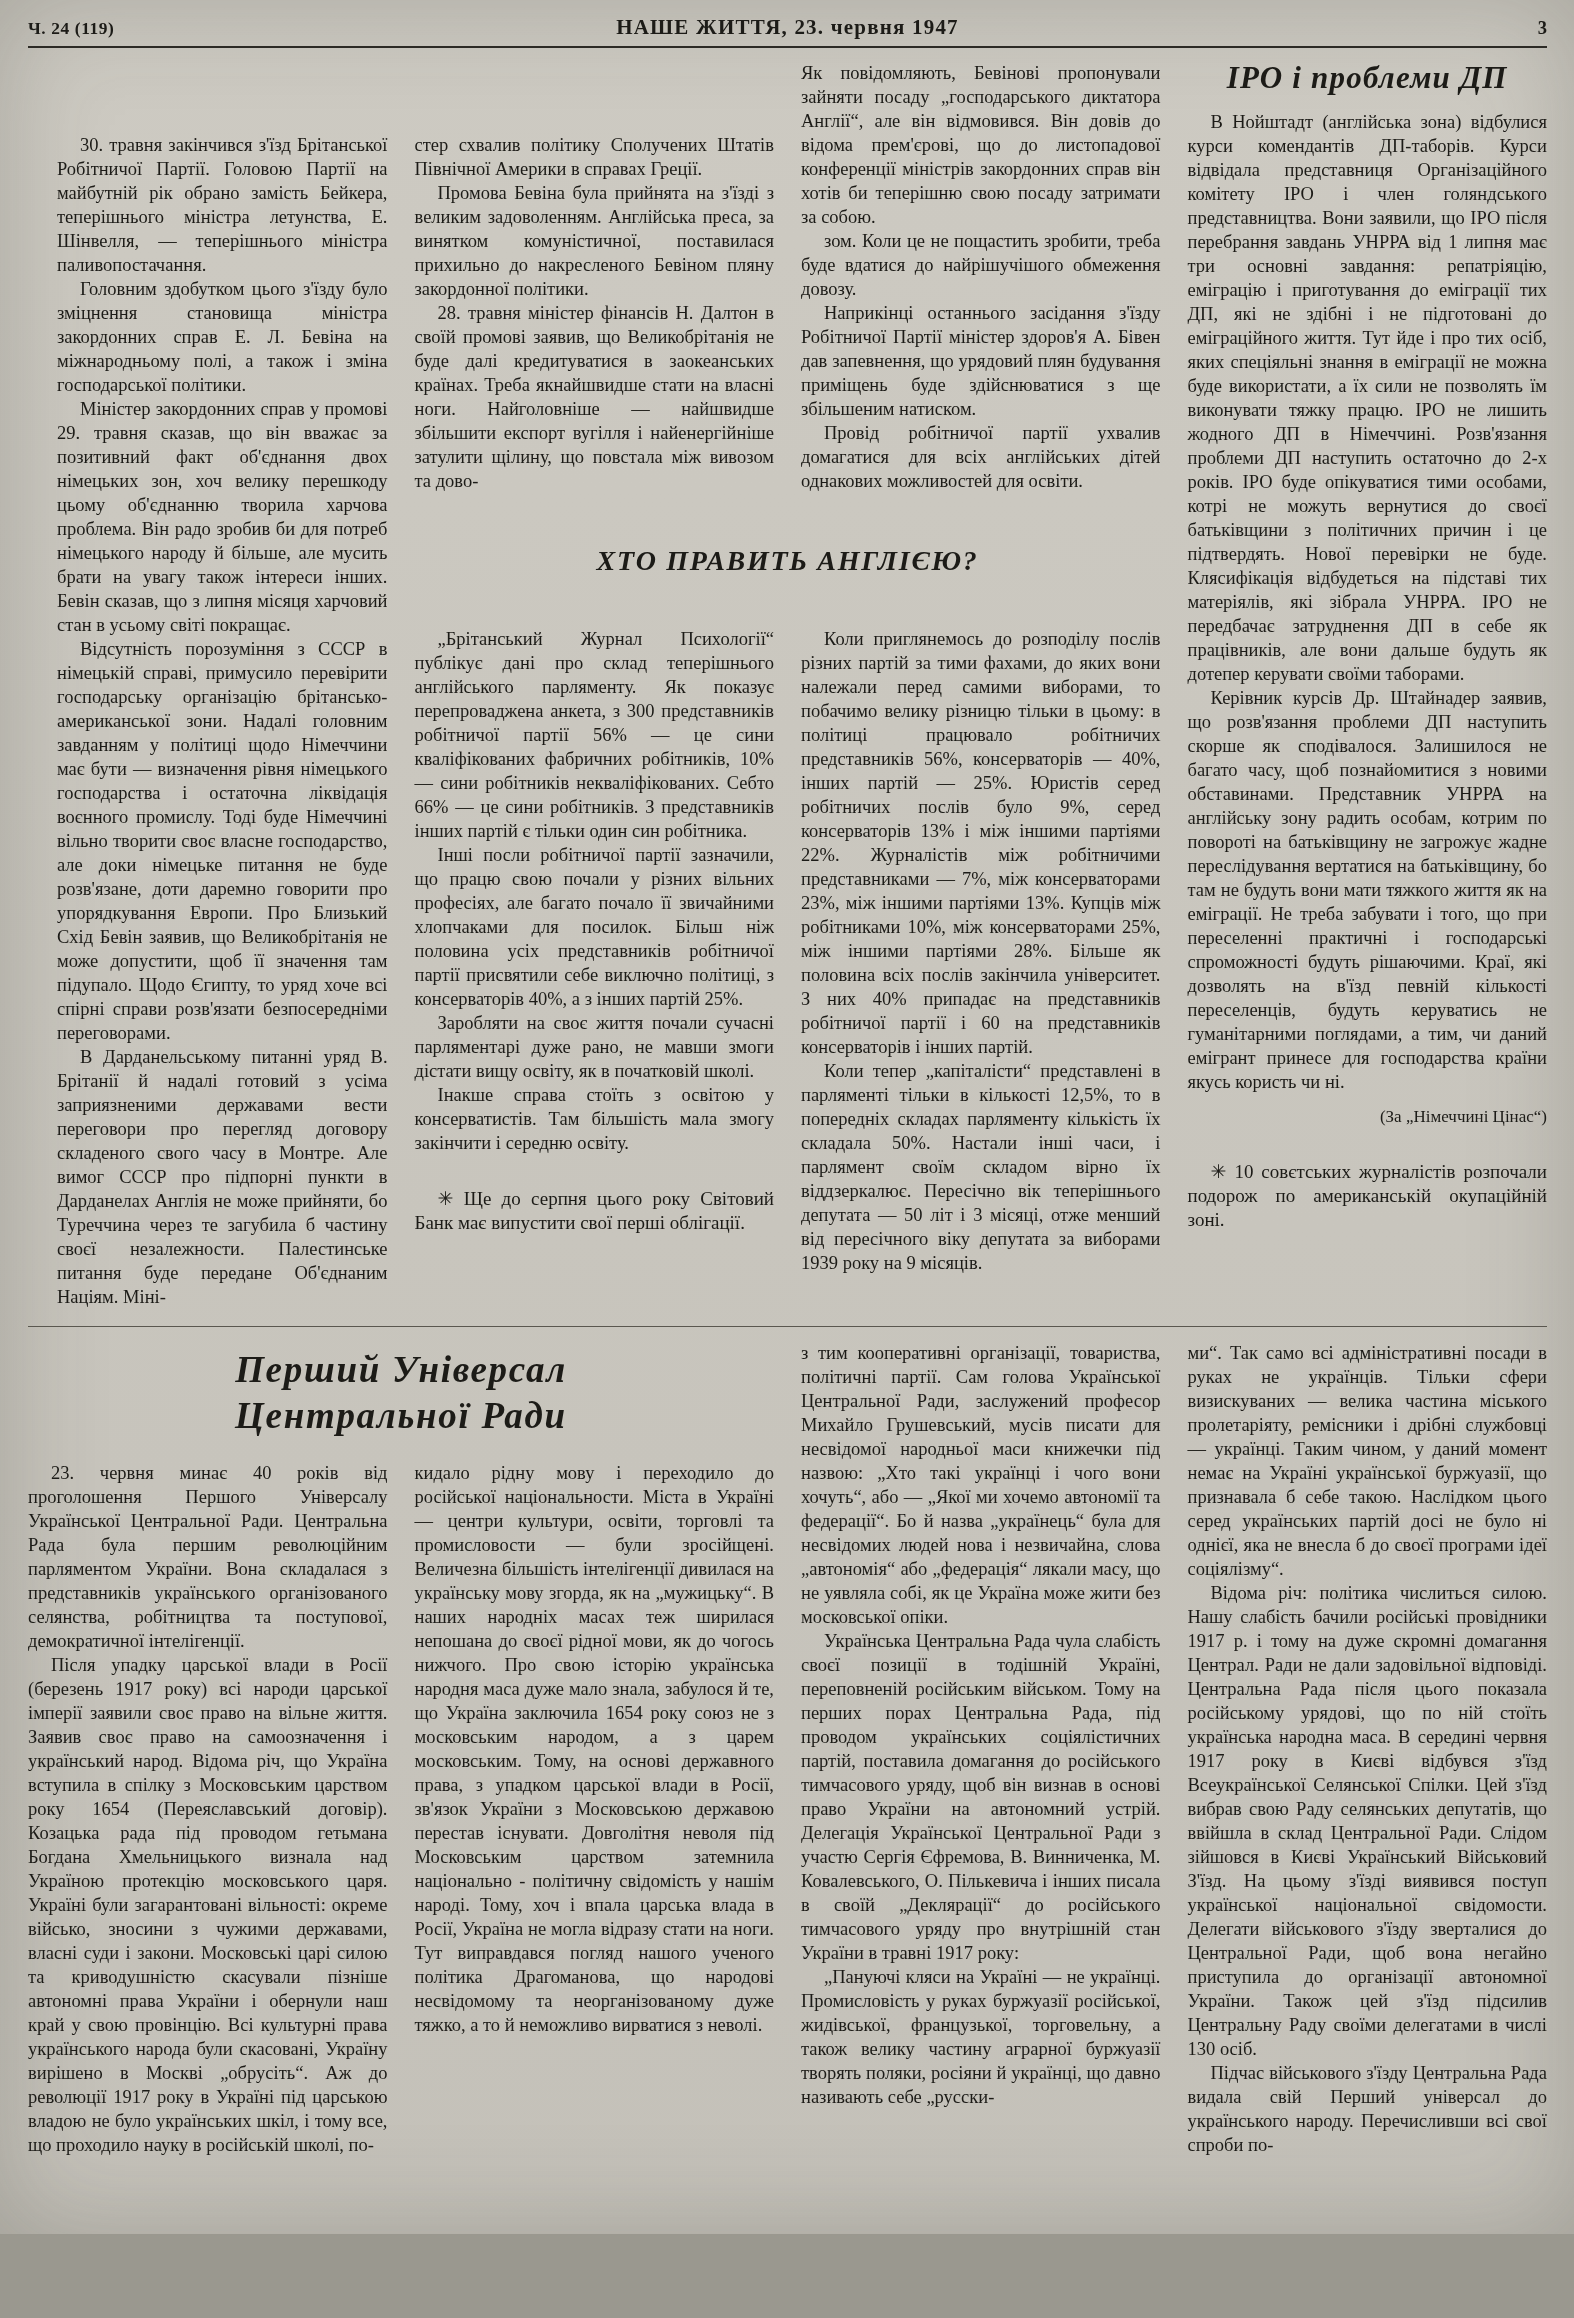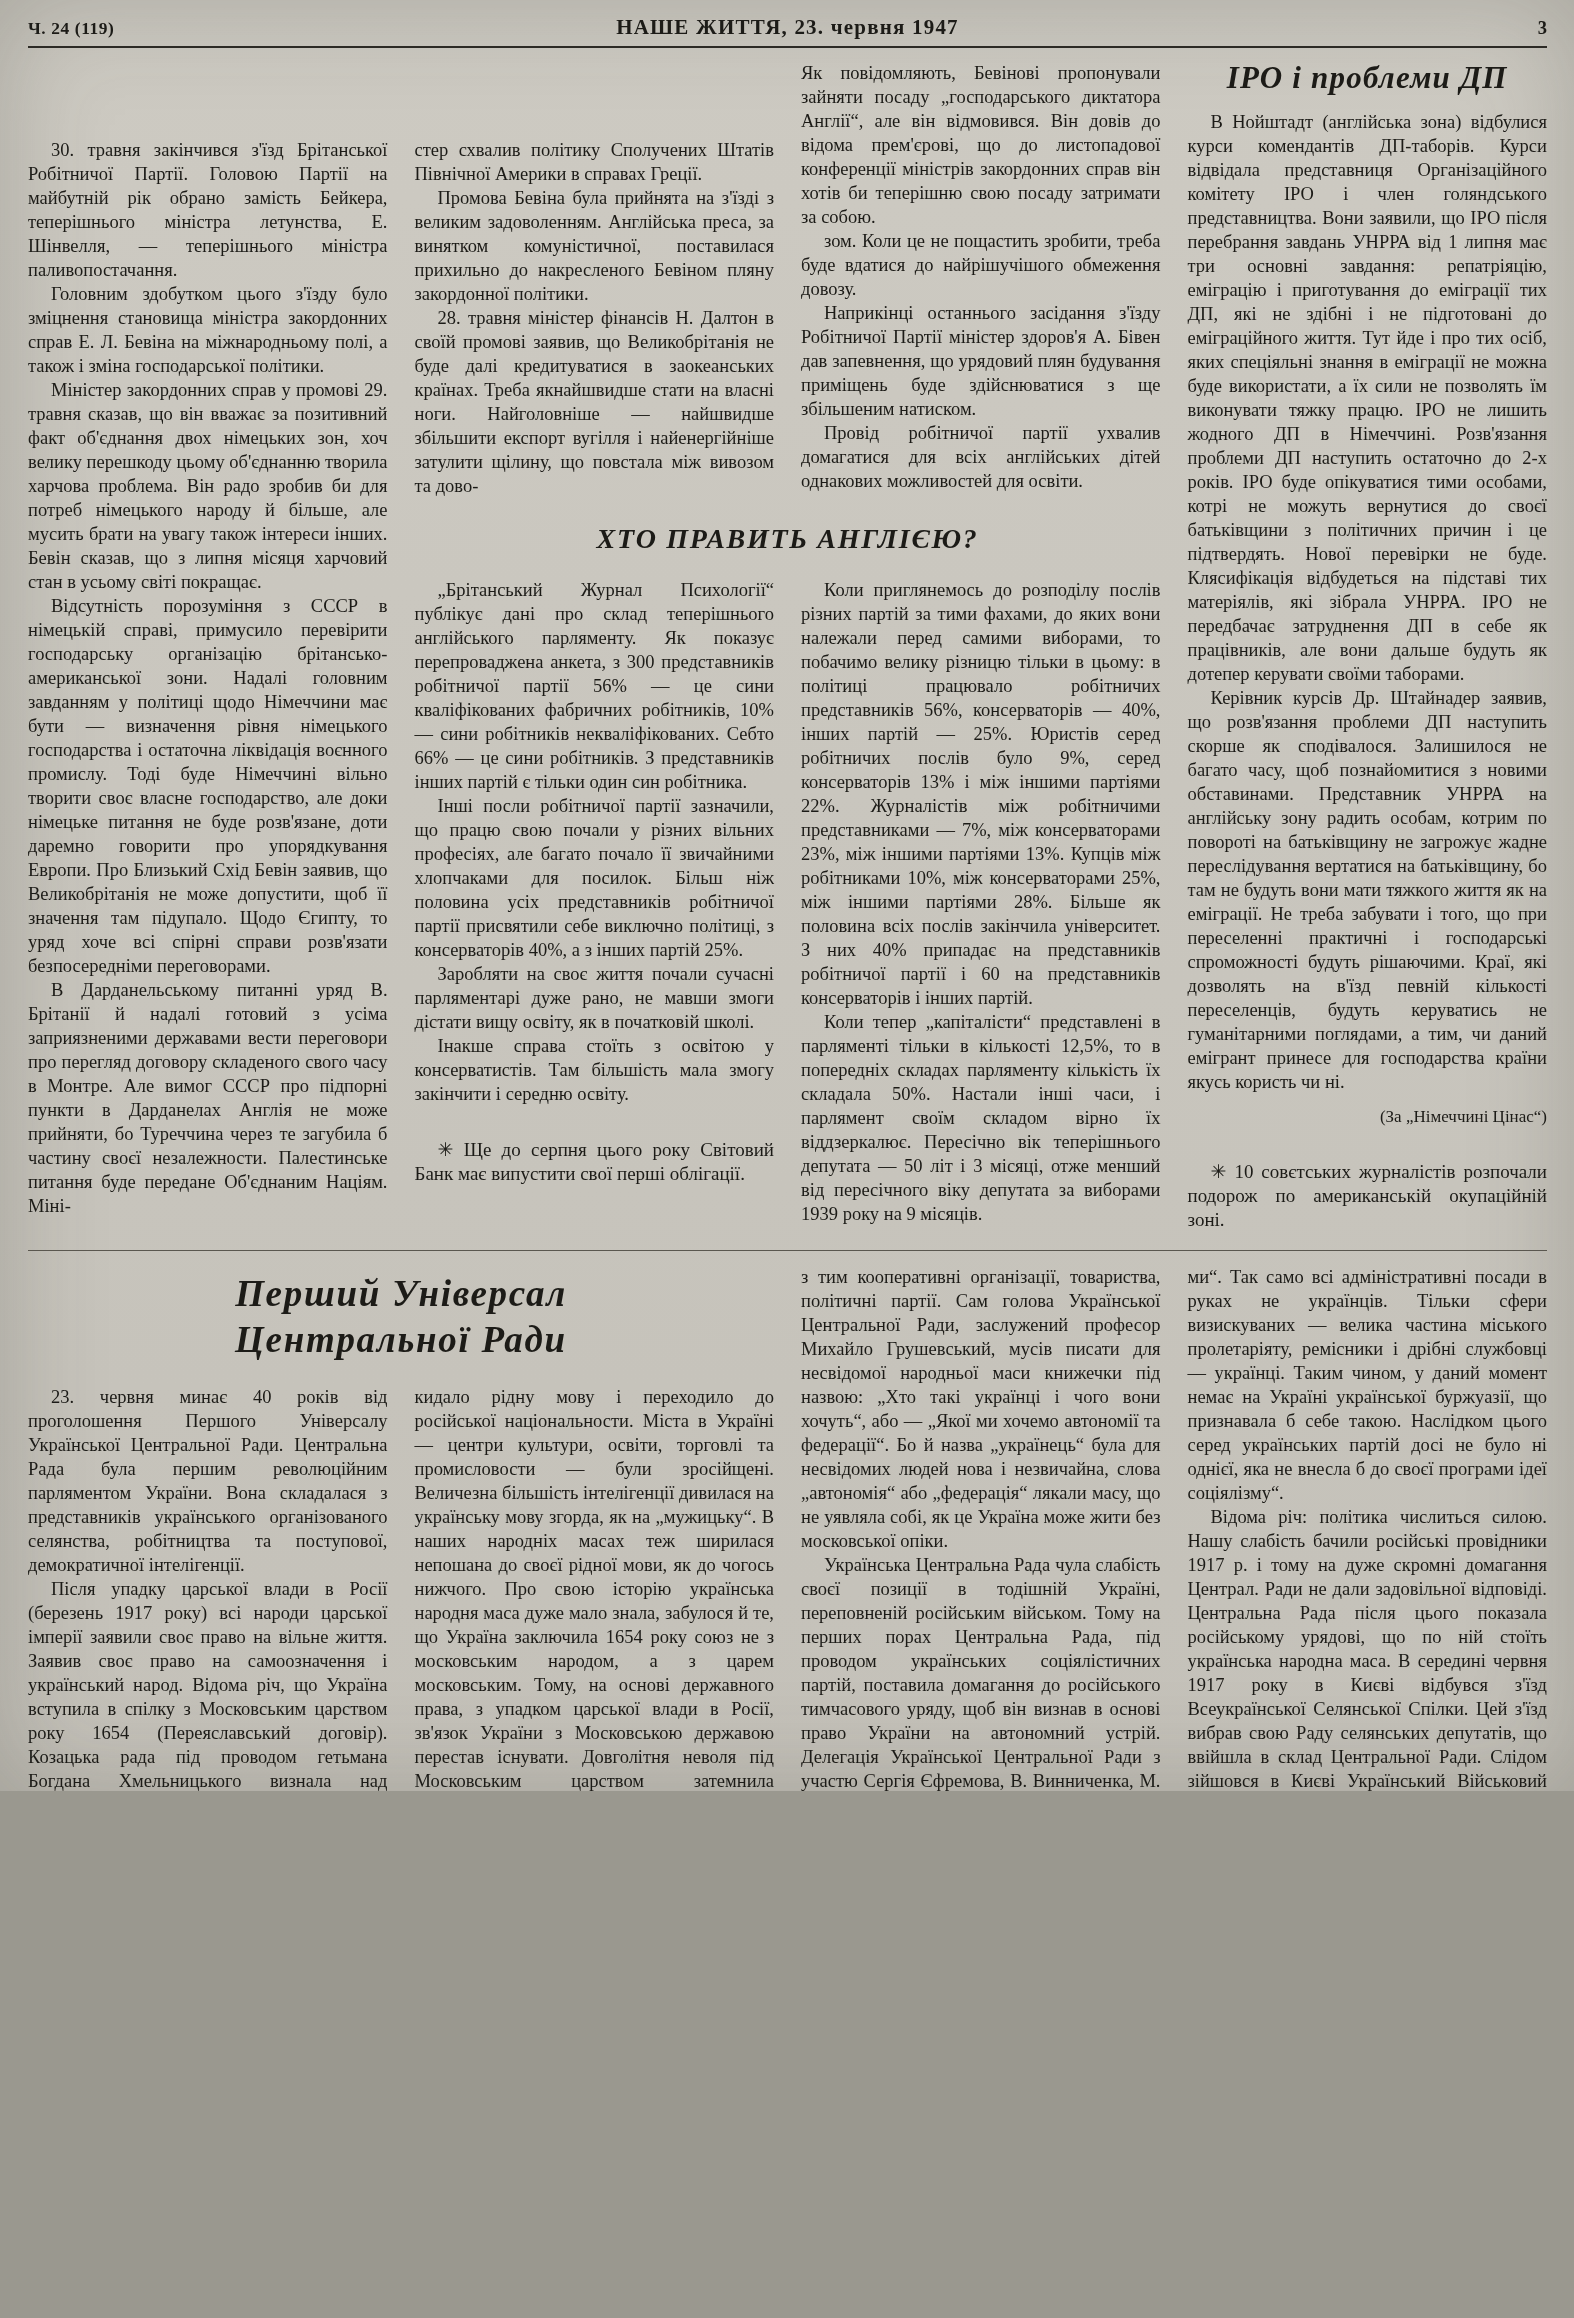--- a/index.html
+++ b/index.html
@@ -1,19 +1,19 @@
 <!DOCTYPE html>
 <html lang="uk" style="font-size:9.3px"><head>
 <meta charset="utf-8">
 <style>
   html, body { margin: 0; padding: 0; background: #9a988f; }
   .page {
     position: relative;
     width: 1575px;
-    height: 1791px;
+    height: 2234px;
     margin: 0 auto;
     box-sizing: border-box;
     padding: 15px 28px 17.4px 28px;
     background: linear-gradient(180deg, #cdcac2 0%, #c8c5bd 55%, #c4c1b9 100%);
     color: #1c1b17;
     font-family: "Liberation Serif", "DejaVu Serif", serif;
     overflow: hidden;
     box-shadow: inset 0 0 104px rgba(60,58,50,0.25);
   }
 
@@ -62,21 +62,21 @@
   .hA {
     grid-column: 1 / 3; grid-row: 1;
     margin: 3.5px 0 17.4px 0;
     font-size: 37px;
     font-style: italic;
     font-weight: 600;
     letter-spacing: 1.2px;
     text-align: center;
     line-height: 1.1;
   }
-  .cellA1 { grid-column: 1; grid-row: 2 / 5; }
+  .cellA1 { grid-column: 1; grid-row: 2 / 5; margin-left: 29px; }
   .cellA2a { grid-column: 2; grid-row: 2; }
   .cellA3a { grid-column: 3; grid-row: 1 / 3; }
   .hB {
     grid-column: 2 / 4; grid-row: 3;
     margin: 20px 0 17.4px 0;
     font-size: 28px;
     font-style: italic;
     font-weight: bold;
     letter-spacing: 1.7px;
     text-align: center;

